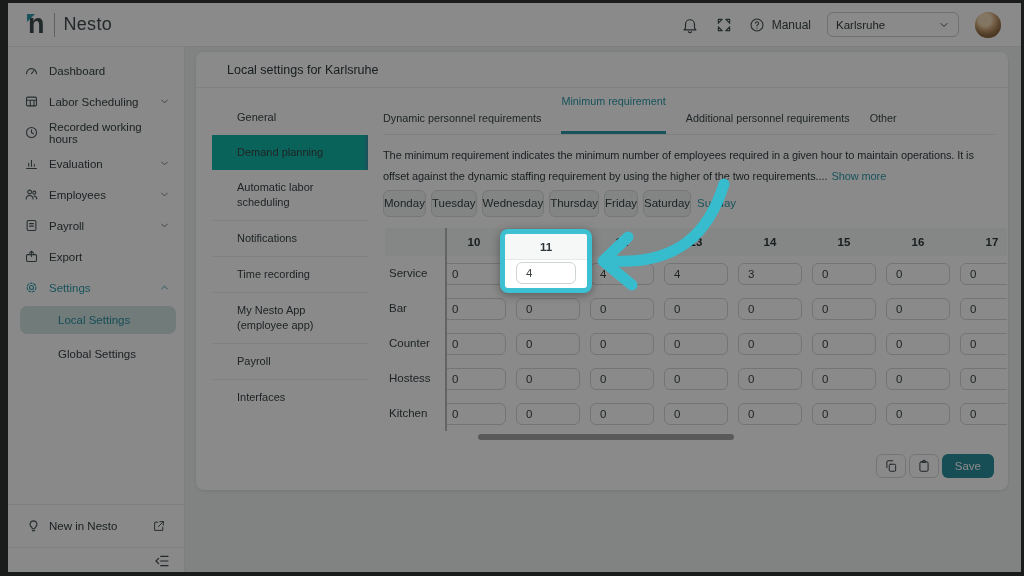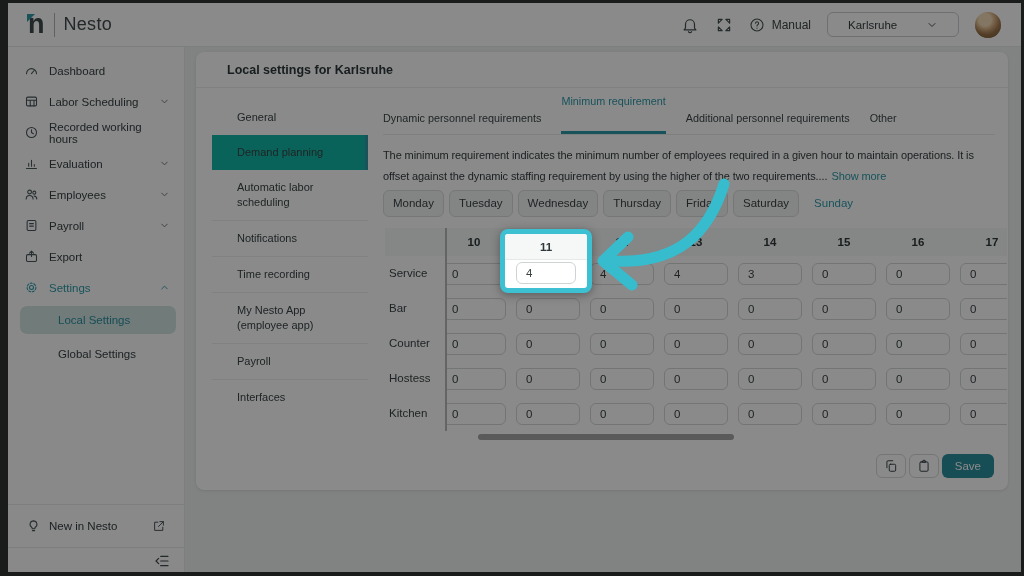--- a/index.html
+++ b/index.html
@@ -16,21 +16,21 @@
   .logo-mark .wedge { position:absolute; left:-1px; top:3px; width:8px; height:8px; background:#2d9aa9;
             clip-path:polygon(0 0,100% 0,0 100%); }
   .logo-sep { width:1px; height:24px; background:#aeb6b8; margin:0 9px; }
   .logo-text { font-size:18px; color:#414c4f; letter-spacing:.3px; }
   .topbar-right { margin-left:auto; display:flex; align-items:center; gap:16px; }
   .tb-ico { width:18px; height:18px; display:inline-flex; cursor:pointer; }
   .tb-ico svg { width:100%; height:100%; stroke:#434e51; stroke-width:1.6; fill:none;
             stroke-linecap:round; stroke-linejoin:round; }
   .help { display:flex; align-items:center; gap:7px; font-size:12px; color:#3c4547; }
   .loc-select { width:132px; height:25px; border:1px solid #c9cecf; border-radius:6px; background:#fff;
-            display:flex; align-items:center; padding:0 20px; font-size:11.5px; color:#333b3d; cursor:pointer; }
+            display:flex; align-items:center; padding:0 8px; font-size:11.5px; color:#333b3d; cursor:pointer; }
   .loc-select .chev { margin-left:auto; width:12px; height:12px; }
   .loc-select .chev svg { width:100%; height:100%; stroke:#4a5254; stroke-width:2; fill:none; stroke-linecap:round; }
   .avatar { width:26px; height:26px; border-radius:50%;
             background:radial-gradient(circle at 38% 30%, #f2dab6 0 26%, #d9af83 40%, #a97e57 62%, #6f5038 100%);
             box-shadow:inset 0 -7px 6px -4px #8a6a3f; cursor:pointer; }
 
   
   .sidebar { position:absolute; left:0; top:44px; width:177px; bottom:0; background:#fdfdfd;
             border-right:1px solid #e7e9e9; }
   .sb-list { padding-top:8px; }
@@ -58,21 +58,21 @@
   .sb-new .ext svg { width:100%; height:100%; stroke:#4a5356; stroke-width:1.7; fill:none; stroke-linecap:round; stroke-linejoin:round; }
   .sb-foot-div2 { position:absolute; left:0; right:0; top:500px; height:1px; background:#e8eaea; }
   .sb-collapse { position:absolute; right:14px; top:506px; width:16px; height:16px; cursor:pointer; }
   .sb-collapse svg { width:100%; height:100%; stroke:#414b4e; stroke-width:1.8; fill:none; stroke-linecap:round; stroke-linejoin:round; }
 
   
   .main { position:absolute; left:177px; top:44px; right:0; bottom:0; background:#eef0f0; }
   .card { position:absolute; left:11px; top:5px; width:812px; height:438px; background:#ffffff;
           border-radius:8px; box-shadow:0 1px 3px rgba(30,40,42,.10); }
   .card-title { position:absolute; left:0; top:0; width:100%; height:36px; line-height:36px;
-          padding-left:31px; font-size:12.5px; font-weight:bold; color:#2e383b;
+          padding-left:31px; font-size:12.5px; font-weight:normal; color:#2e383b;
           border-bottom:1px solid #ebeded; }
 
   
   .menu { position:absolute; left:16px; top:48px; width:156px; }
   .menu-item { padding:10px 10px 10px 25px; font-size:11px; line-height:15px; color:#394346; cursor:pointer; }
   .menu-item + .menu-item { border-top:1px solid #efefef; }
   .menu-item.active { background:#14b8a6; border-right:3px solid #2d9aa9; border-radius:0; border-top:none; }
   .menu-item.active + .menu-item { border-top:none; }
 
   
@@ -80,21 +80,21 @@
           align-items:flex-end; border-bottom:1px solid #e9eaea; }
   .tab { font-size:10.8px; color:#3c4648; padding-bottom:10px; cursor:pointer; white-space:nowrap; }
   .tab.active { color:#2d9aa9; padding-bottom:24px; border-bottom:3px solid #2d9aa9; }
 
   .desc { position:absolute; left:187px; top:93px; width:614px; font-size:11px; line-height:21px;
           color:#343d40; letter-spacing:-.1px; }
   .show-more { color:#2d9aa9; cursor:pointer; margin-left:4px; }
 
   
   .days { position:absolute; left:187px; top:138px; display:flex; gap:5px; }
-  .day { height:27px; padding:0 9px; line-height:25px; font-size:11.5px; color:#394346;
+  .day { height:27px; padding:0 0; line-height:25px; font-size:11.5px; color:#394346;
          background:#f3f4f4; border:1px solid #dadddd; border-radius:6px; cursor:pointer; }
   .day.active { background:transparent; border-color:transparent; color:#2d9aa9; }
 
   
   .t-labels { position:absolute; left:189px; top:176px; width:61px; }
   .t-lab-spacer { height:28px; background:#f6f7f7; }
   .t-label { height:35px; line-height:35px; font-size:11.5px; color:#394346; padding-left:4px; }
   .t-divider { position:absolute; left:249px; top:176px; width:2px; height:203px; background:#b7bbbb; }
   .t-viewport { position:absolute; left:251px; top:176px; width:560px; height:203px; overflow:hidden; }
   .t-strip { position:absolute; left:-10px; top:0; width:592px; }

